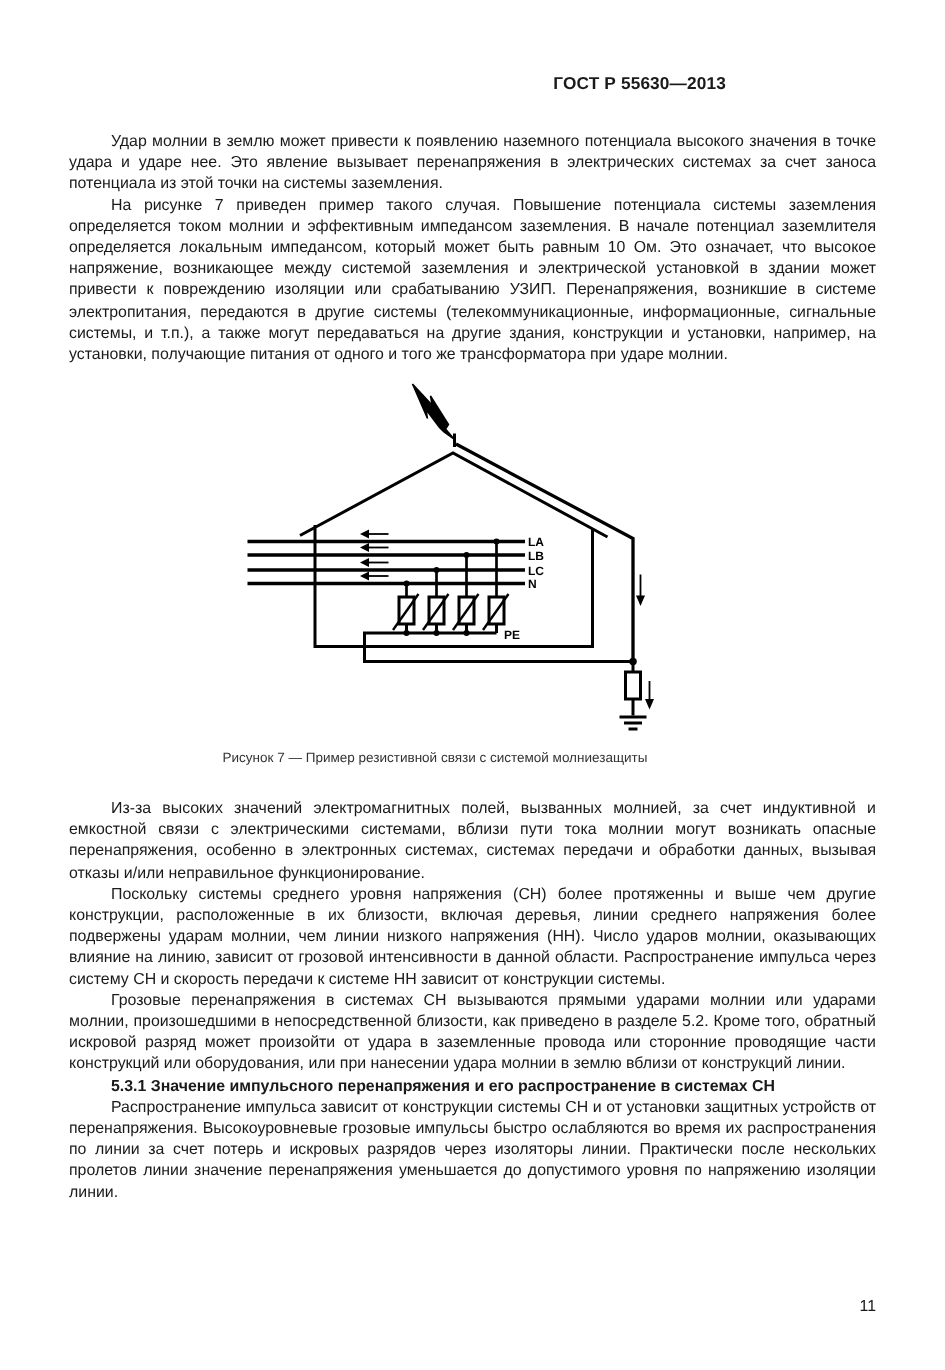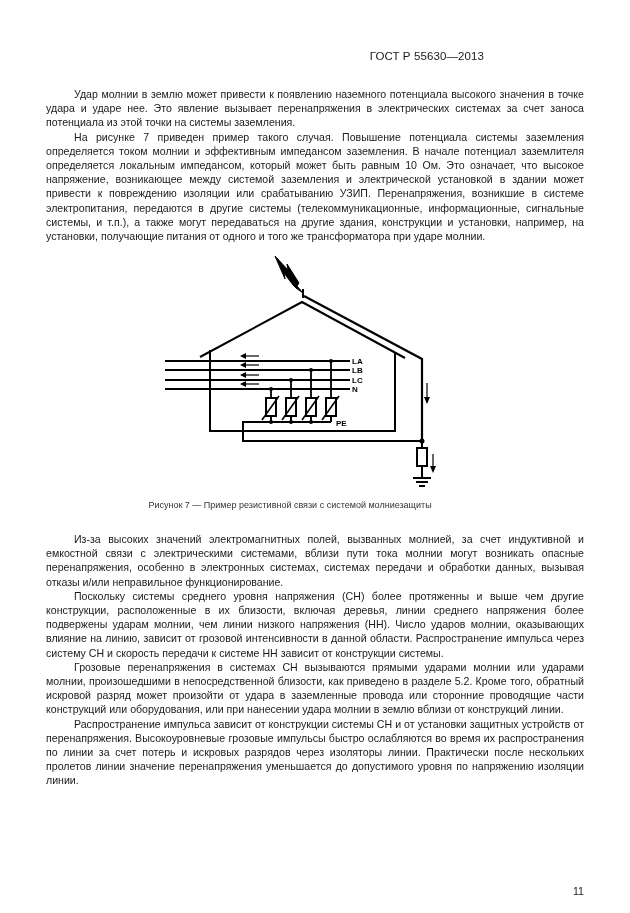--- a/index.html
+++ b/index.html
@@ -1,26 +1,26 @@
 <!DOCTYPE html>
 <html><head>
 <meta charset="utf-8">
 <style>
   html, body { margin: 0; padding: 0; background: #ffffff; }
   body { width: 630px; height: 913px; position: relative; overflow: hidden;
          font-family: "Liberation Sans", sans-serif; color: #1a1a1a; }
-  .hdr { position: absolute; top: 50px; right: 146px; font-weight: normal; font-size: 11.5px; letter-spacing: 0.1px; }
+  .hdr { position: absolute; top: 50px; right: 146px; font-weight: bold; font-size: 11.5px; letter-spacing: 0.1px; }
   .text { position: absolute; left: 46px; width: 538px; font-size: 10.6px; line-height: 14.2px; text-align: justify; }
   .text p { margin: 0; text-indent: 28px; }
   .text h3 { margin: 0; font-size: 10.6px; font-weight: bold; padding-left: 28px; line-height: 14.2px; }
   .sec1 { top: 87px; }
   .sec2 { top: 532px; }
   .caption { position: absolute; top: 500px; left: 0; width: 580px; text-align: center; font-size: 9px; color: #333; }
   .diagram { position: absolute; left: 148px; top: 250px; width: 310px; height: 250px; }
-  .pagenum { position: absolute; top: 885px; right: 46px; font-size: 10.6px; }
+  .pagenum { position: absolute; top: 865px; right: 46px; font-size: 10.6px; }
   .lbl { font-family: "Liberation Sans", sans-serif; font-size: 8px; font-weight: bold; }
 </style>
 </head>
 <body>
 
 <div class="hdr">ГОСТ Р 55630—2013</div>
 
 <div class="text sec1">
   <p>Удар молнии в землю может привести к появлению наземного потенциала высокого значения в точке удара и ударе нее. Это явление вызывает перенапряжения в электрических системах за счет заноса потенциала из этой точки на системы заземления.</p>
   <p>На рисунке 7 приведен пример такого случая. Повышение потенциала системы заземления определяется током молнии и эффективным импедансом заземления. В начале потенциал заземлителя определяется локальным импедансом, который может быть равным 10 Ом. Это означает, что высокое напряжение, возникающее между системой заземления и электрической установкой в здании может привести к повреждению изоляции или срабатыванию УЗИП. Перенапряжения, возникшие в системе электропитания, передаются в другие системы (телекоммуникационные, информационные, сигнальные системы, и т.п.), а также могут передаваться на другие здания, конструкции и установки, например, на установки, получающие питания от одного и того же трансформатора при ударе молнии.</p>
@@ -116,16 +116,17 @@
     <text class="lbl" x="348" y="426">PE</text>
   </svg>
 </div>
 
 <div class="caption">Рисунок 7 — Пример резистивной связи с системой  молниезащиты</div>
 
 <div class="text sec2">
   <p>Из-за высоких значений электромагнитных полей, вызванных молнией, за счет индуктивной и емкостной связи с электрическими системами, вблизи пути тока молнии могут возникать опасные перенапряжения, особенно в электронных системах, системах передачи и обработки данных, вызывая отказы и/или неправильное функционирование.</p>
   <p>Поскольку системы среднего уровня напряжения (СН) более протяженны и выше чем другие конструкции, расположенные в их близости, включая деревья, линии среднего напряжения более подвержены ударам молнии, чем линии низкого напряжения (НН). Число ударов молнии, оказывающих влияние на линию, зависит от грозовой интенсивности в данной области. Распространение импульса через систему СН и скорость передачи к системе НН зависит от конструкции системы.</p>
   <p>Грозовые перенапряжения в системах СН вызываются прямыми ударами молнии или ударами молнии, произошедшими в непосредственной близости,  как приведено в разделе 5.2. Кроме того, обратный искровой разряд может произойти от удара в заземленные провода или сторонние проводящие части конструкций или оборудования, или при нанесении удара молнии в землю вблизи от конструкций линии.</p>
+  <h3>5.3.1 Значение импульсного перенапряжения и его распространение в системах СН</h3>
   <p>Распространение импульса зависит от конструкции системы СН и от установки защитных устройств от перенапряжения. Высокоуровневые грозовые импульсы быстро ослабляются во время их распространения по линии за счет  потерь и искровых разрядов через изоляторы линии. Практически после нескольких пролетов линии значение перенапряжения уменьшается до допустимого уровня по напряжению изоляции линии.</p>
 </div>
 
 <div class="pagenum">11</div>
 
 </body></html>

